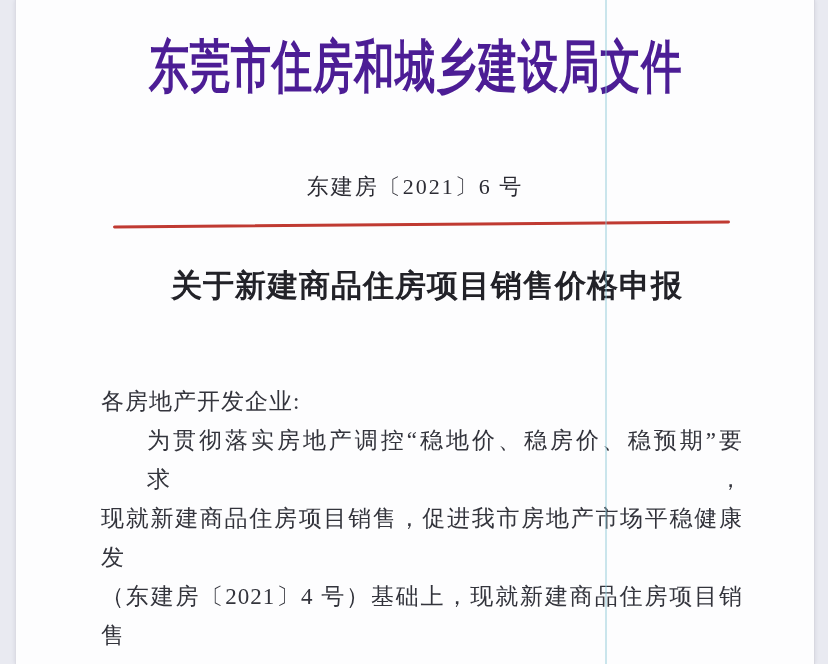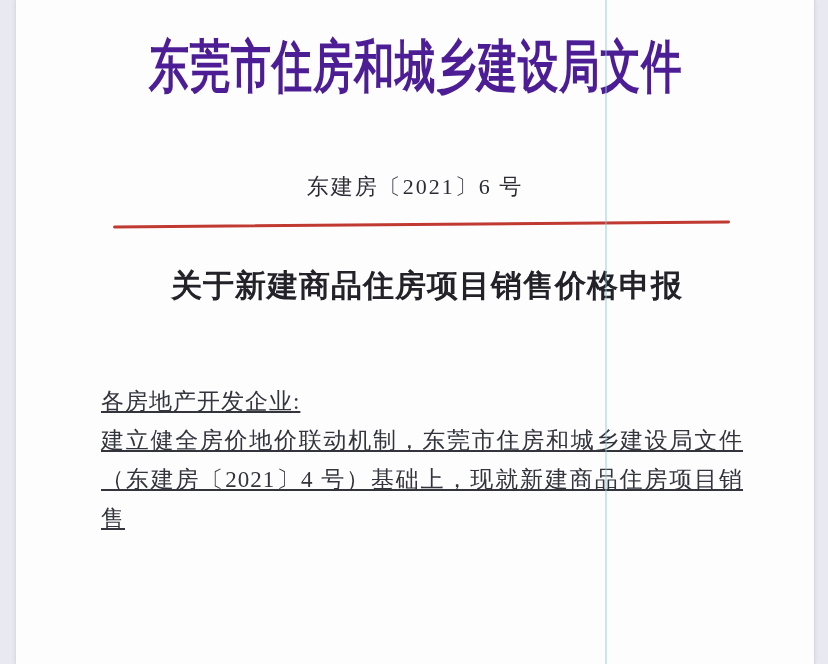--- a/index.html
+++ b/index.html
@@ -53,21 +53,21 @@
     font-size:31px;line-height:43px;
     letter-spacing:1px;
     margin-left:12px;
   }
   .body-block{
     position:absolute;left:85px;top:382px;width:642px;
     color:#33343c;
     font-size:23px;line-height:39px;
     letter-spacing:1px;
   }
-  .body-line{white-space:nowrap;text-decoration:underline;}
+  .body-line{white-space:nowrap;}
   .just{
     white-space:normal;
     text-align:justify;
     text-align-last:justify;
     text-justify:inter-character;
   }
   .indent{padding-left:46px;}
   .scan-line{
     position:absolute;left:605px;top:0;width:2px;height:664px;
     background:rgba(140,200,216,0.45);
@@ -87,21 +87,22 @@
     <div class="doc-number">东建房〔2021〕6 号</div>
 
     <div class="red-rule"></div>
 
     <div class="notice-title">
       <div>关于新建商品住房项目销售价格申报</div>
     </div>
 
     <div class="body-block">
       <div class="body-line">各房地产开发企业:</div>
-      <div class="body-line just">建立健全房价地价联动机制，东莞市住房和城乡建设局文件</div>
+      <div class="body-line just indent">为贯彻落实房地产调控“稳地价、稳房价、稳预期”要求，</div>
+      <div class="body-line just">现就新建商品住房项目销售，促进我市房地产市场平稳健康发</div>
       <div class="body-line just">（东建房〔2021〕4 号）基础上，现就新建商品住房项目销售</div>
 
     </div>
 
   </div>
 
   <div class="scan-line"></div>
 </div>
 
 </body></html>

